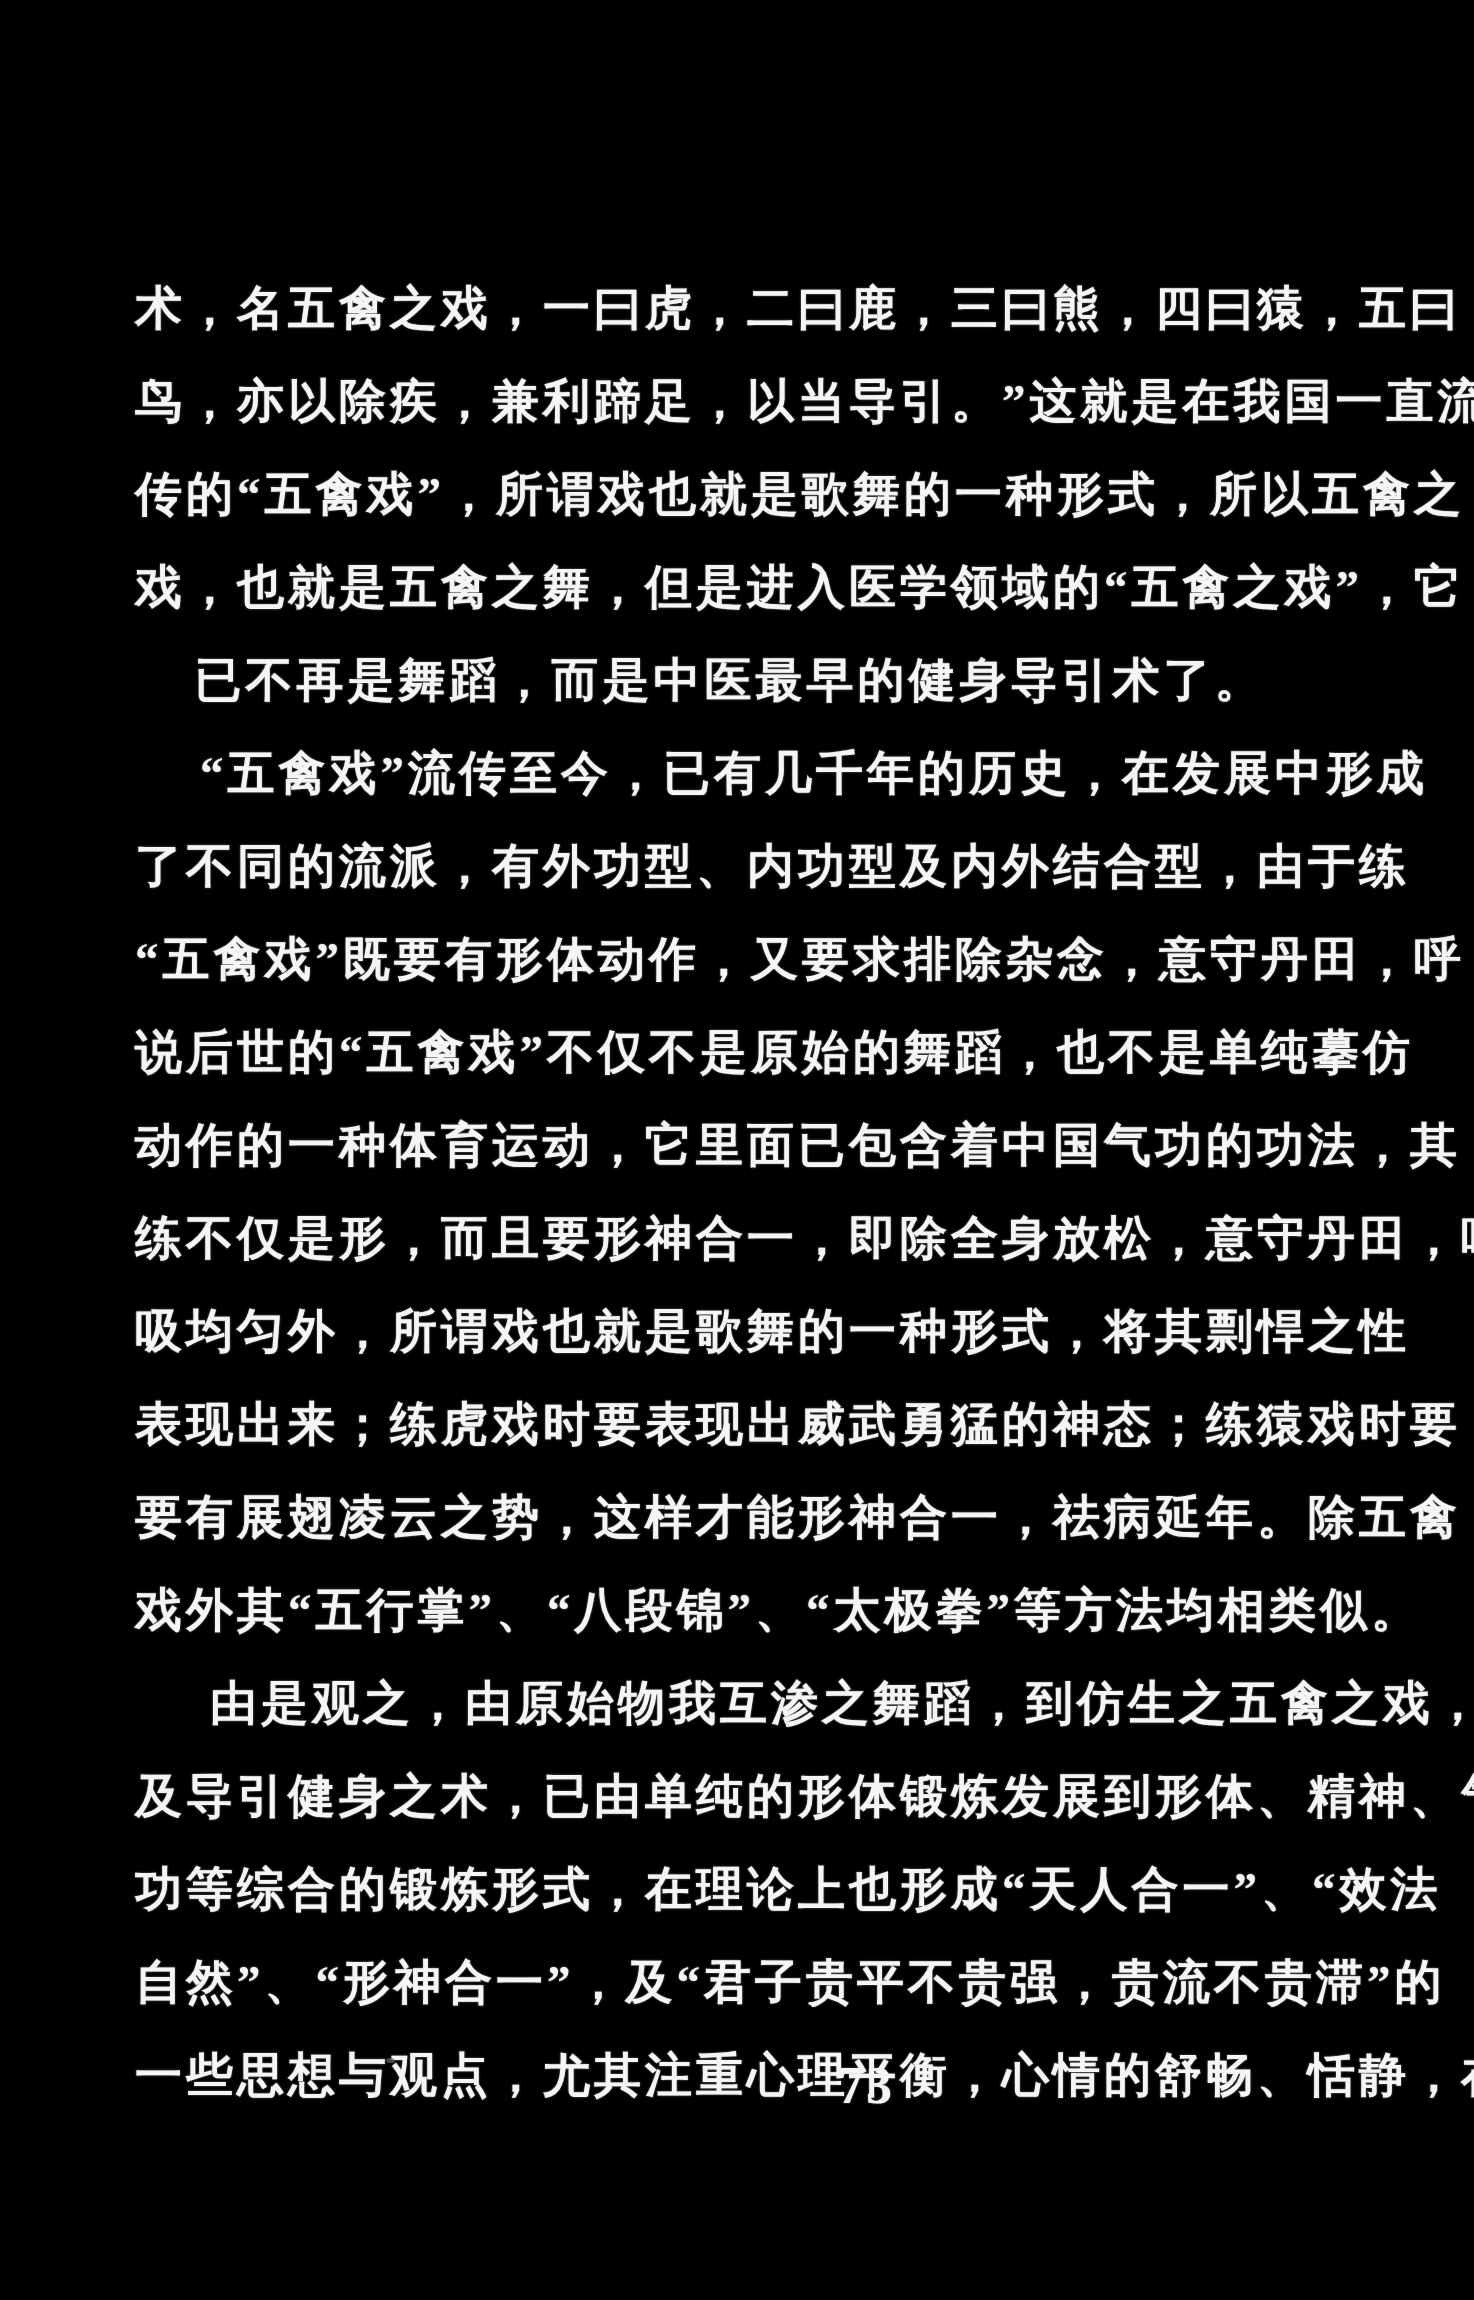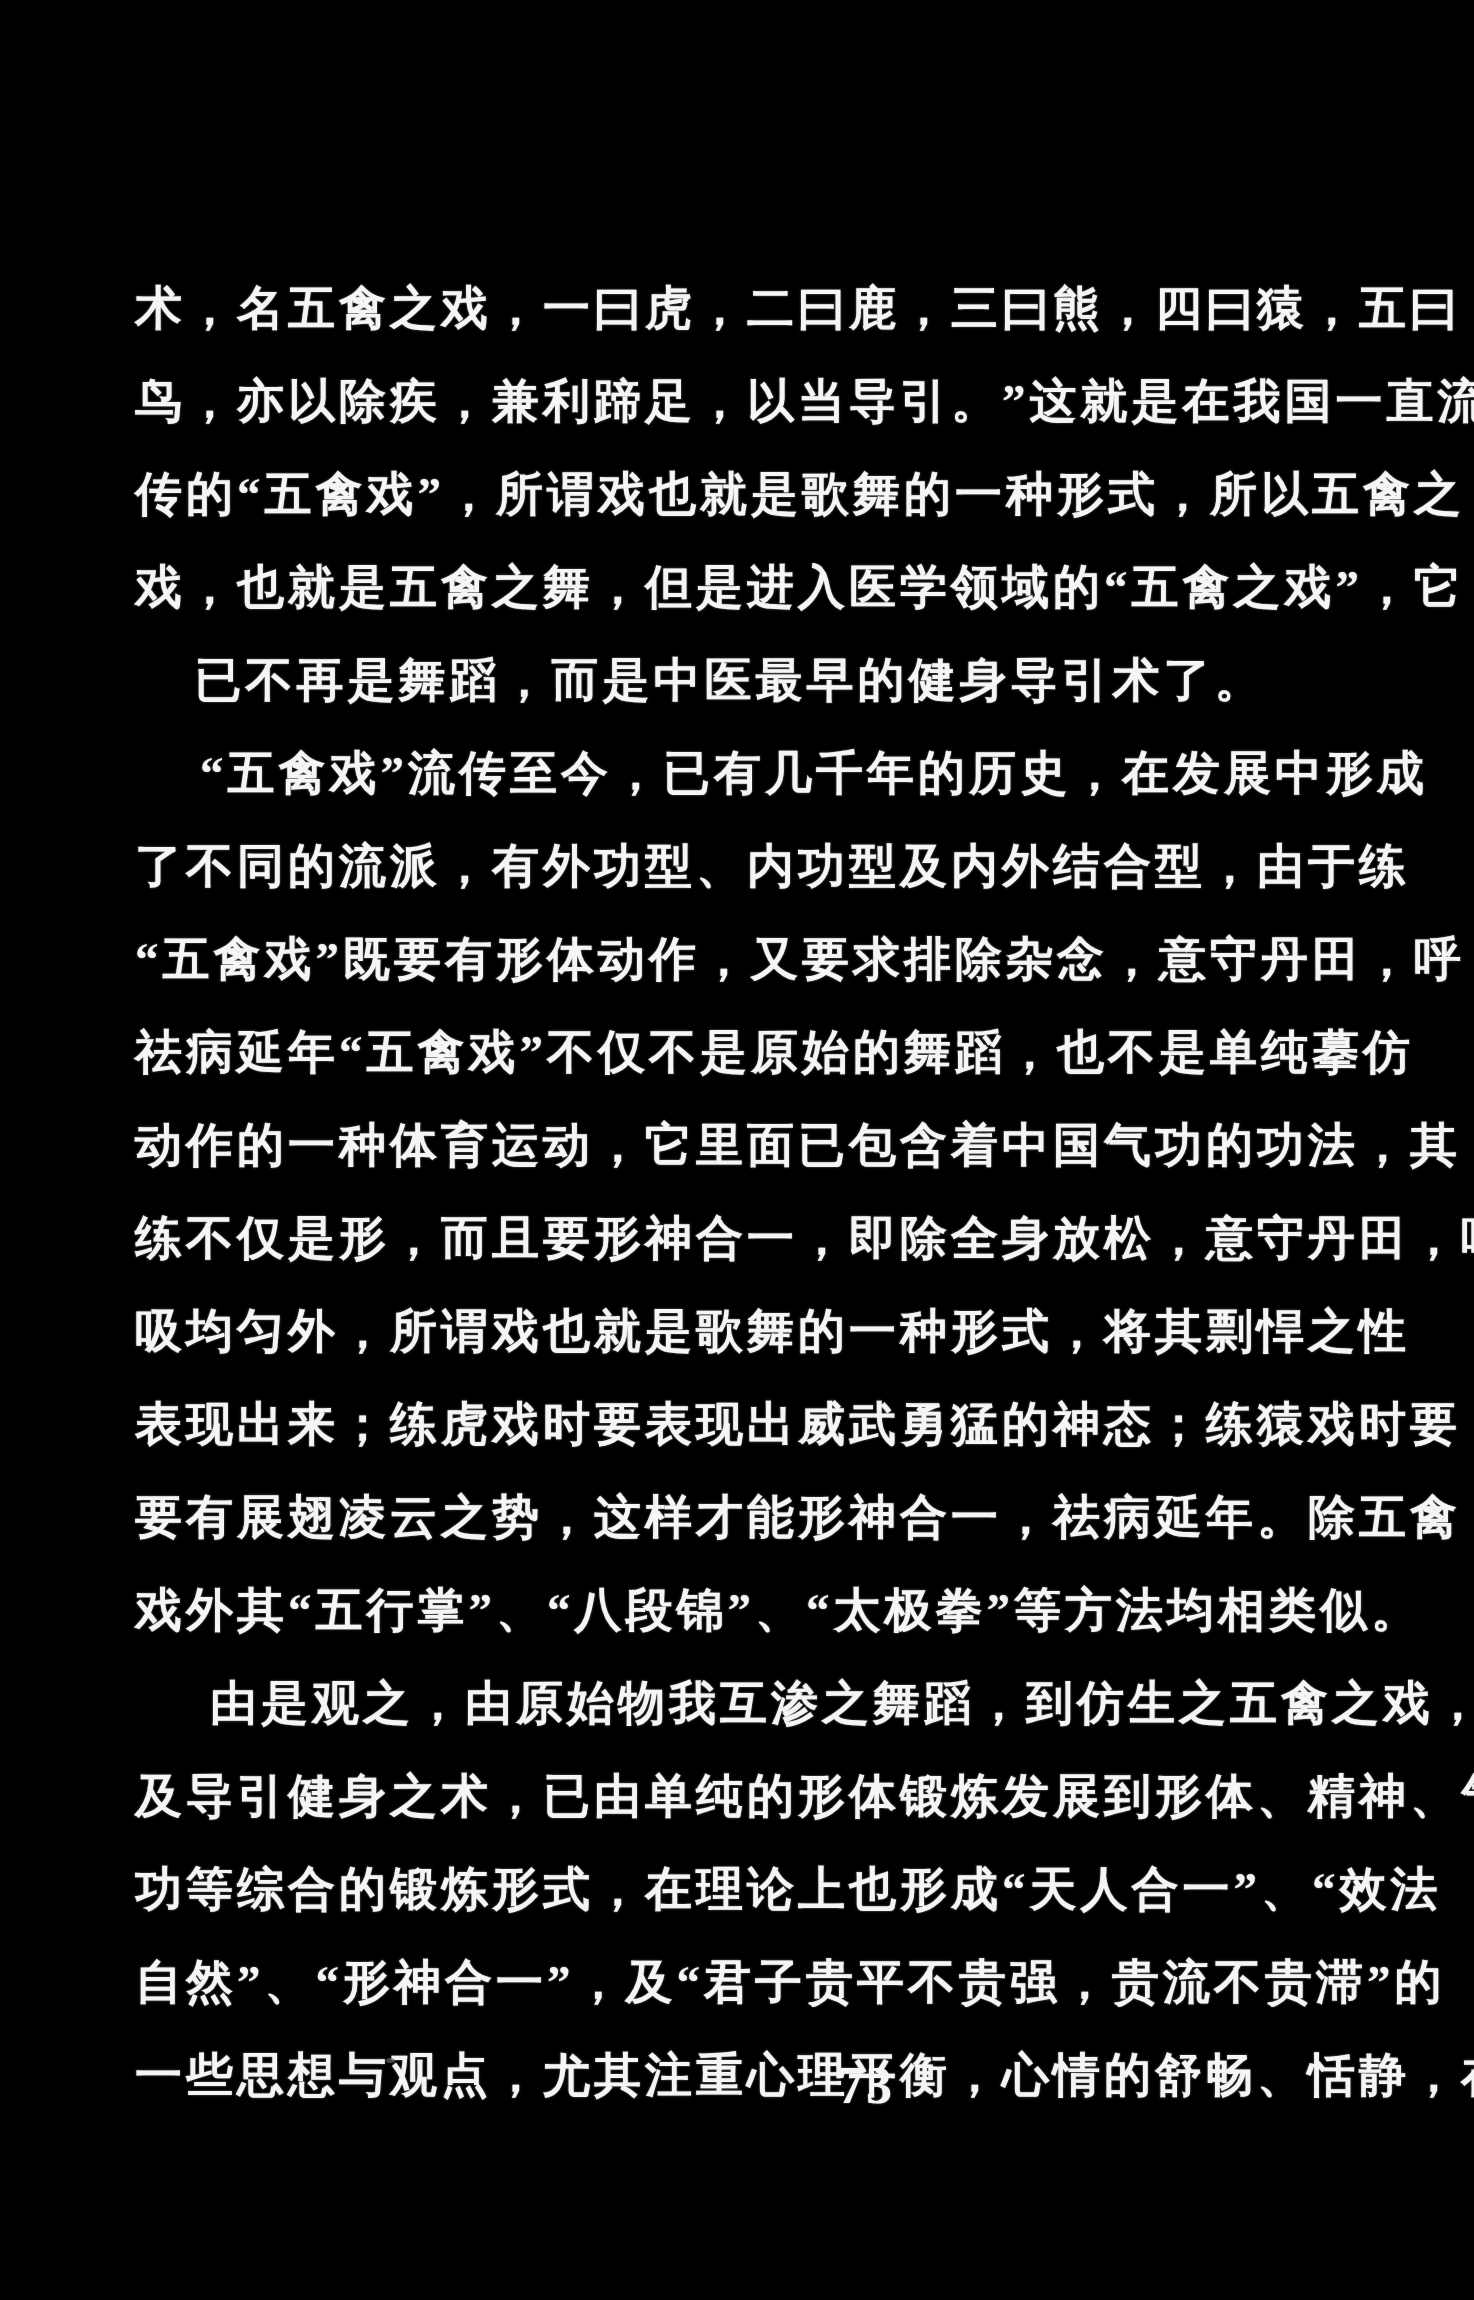--- a/index.html
+++ b/index.html
@@ -61,21 +61,21 @@
 <div id="scan-page">
   <div class="text-block">
     <div class="line">术，名五禽之戏，一曰虎，二曰鹿，三曰熊，四曰猿，五曰</div>
     <div class="line">鸟，亦以除疾，兼利蹄足，以当导引。”这就是在我国一直流</div>
     <div class="line">传的“五禽戏”，所谓戏也就是歌舞的一种形式，所以五禽之</div>
     <div class="line">戏，也就是五禽之舞，但是进入医学领域的“五禽之戏”，它</div>
     <div class="line">已不再是舞蹈，而是中医最早的健身导引术了。</div>
     <div class="line indent-1">“五禽戏”流传至今，已有几千年的历史，在发展中形成</div>
     <div class="line">了不同的流派，有外功型、内功型及内外结合型，由于练</div>
     <div class="line">“五禽戏”既要有形体动作，又要求排除杂念，意守丹田，呼</div>
-    <div class="line">祛病延年“五禽戏”不仅不是原始的舞蹈，也不是单纯摹仿</div>
+    <div class="line">说后世的“五禽戏”不仅不是原始的舞蹈，也不是单纯摹仿</div>
     <div class="line">动作的一种体育运动，它里面已包含着中国气功的功法，其</div>
     <div class="line">练不仅是形，而且要形神合一，即除全身放松，意守丹田，呼</div>
     <div class="line">吸均匀外，所谓戏也就是歌舞的一种形式，将其剽悍之性</div>
     <div class="line">表现出来；练虎戏时要表现出威武勇猛的神态；练猿戏时要</div>
     <div class="line">要有展翅凌云之势，这样才能形神合一，祛病延年。除五禽</div>
     <div class="line">戏外其“五行掌”、“八段锦”、“太极拳”等方法均相类似。</div>
     <div class="line indent-2">由是观之，由原始物我互渗之舞蹈，到仿生之五禽之戏，</div>
     <div class="line">及导引健身之术，已由单纯的形体锻炼发展到形体、精神、气</div>
     <div class="line">功等综合的锻炼形式，在理论上也形成“天人合一”、“效法</div>
     <div class="line">自然”、“形神合一”，及“君子贵平不贵强，贵流不贵滞”的</div>

